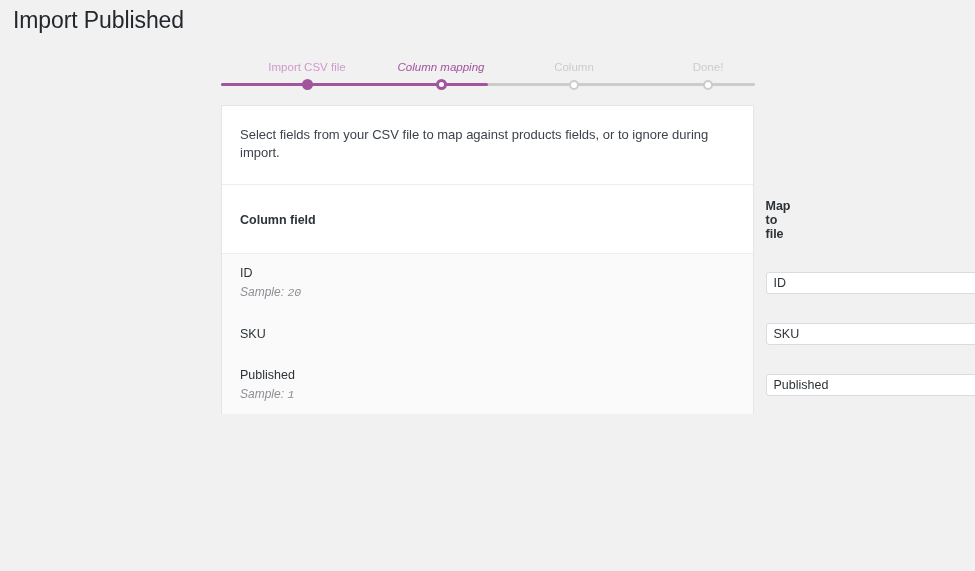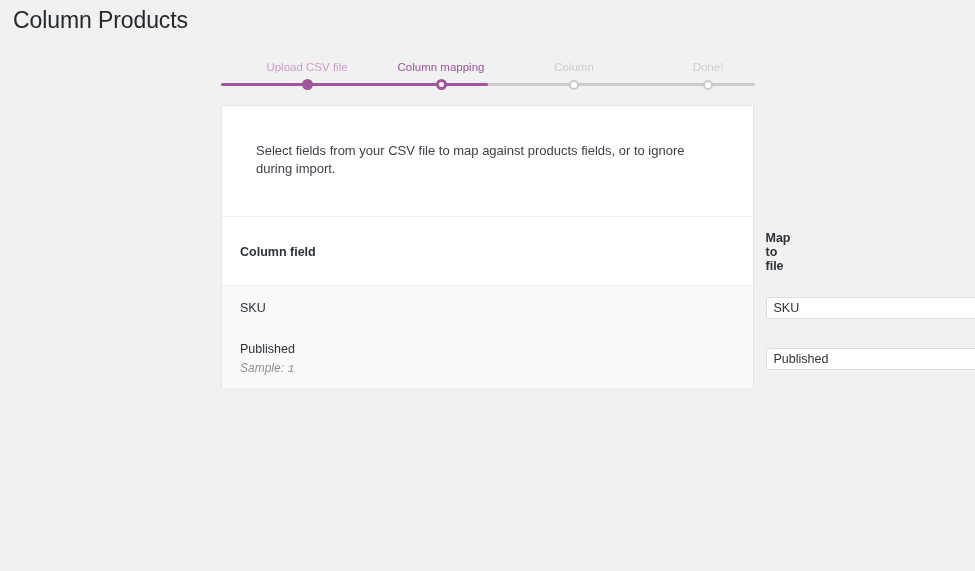--- a/index.html
+++ b/index.html
@@ -60,21 +60,21 @@
     text-align: center;
   }
   .step-label {
     font-size: 11.5px;
     line-height: 14px;
     color: #ccc;
     white-space: nowrap;
     display: block;
   }
   .step.done .step-label { color: #cf9bcc; }
-  .step.active .step-label { color: #a1559d; }
+  .step.active .step-label { color: #a1559d; font-style: italic; }
   .step-dot {
     position: absolute;
     left: 50%;
     top: 19px;
     width: 11px;
     height: 11px;
     margin-left: -5.5px;
     border-radius: 50%;
     background: #ccc;
     box-sizing: border-box;
@@ -121,21 +121,21 @@
     font-size: 20px;
     font-weight: 400;
     color: #3c434a;
     margin: 0 0 24px 0;
     line-height: 26px;
   }
   .card-sub {
     font-size: 13px;
     color: #3c434a;
     line-height: 18px;
-    margin: 16px;
+    margin: 0;
   }
 
   
   table.map-table {
     width: 100%;
     border-collapse: collapse;
     table-layout: fixed;
   }
   table.map-table th {
     text-align: left;
@@ -193,28 +193,28 @@
     line-height: 20px;
     display: flex;
     align-items: center;
     white-space: nowrap;
     overflow: hidden;
   }
 </style>
 </head>
 <body>
 
-<div class="page-title">Column Products</div>
+<div class="page-title">Import Published</div>
 
 <div class="stepper">
   <div class="stepper-track"></div>
   <div class="stepper-fill"></div>
 
   <div class="step done step0">
-    <span class="step-label">Upload CSV file</span>
+    <span class="step-label">Import CSV file</span>
     <span class="step-dot"></span>
   </div>
 
   <div class="step active step1">
     <span class="step-label">Column mapping</span>
     <span class="step-dot"></span>
   </div>
 
   <div class="step todo step2">
     <span class="step-label">Column</span>
@@ -235,20 +235,31 @@
   <table class="map-table">
     <thead>
       <tr>
         <th class="col-name">Column field</th>
         <th class="col-map">Map to file</th>
       </tr>
     </thead>
     <tbody>
         <tr class="stripe">
           <td>
+            <div class="col-label">ID</div>
+            <div class="col-sample"><span>Sample:</span> <span class="sv">20</span></div>
+          </td>
+          <td class="col-map">
+            <div class="sel-wrap">
+              <div class="sel">ID</div>
+            </div>
+          </td>
+        </tr>
+        <tr class="stripe">
+          <td>
             <div class="col-label">SKU</div>
           </td>
           <td class="col-map">
             <div class="sel-wrap">
               <div class="sel">SKU</div>
             </div>
           </td>
         </tr>
         <tr class="stripe">
           <td>

